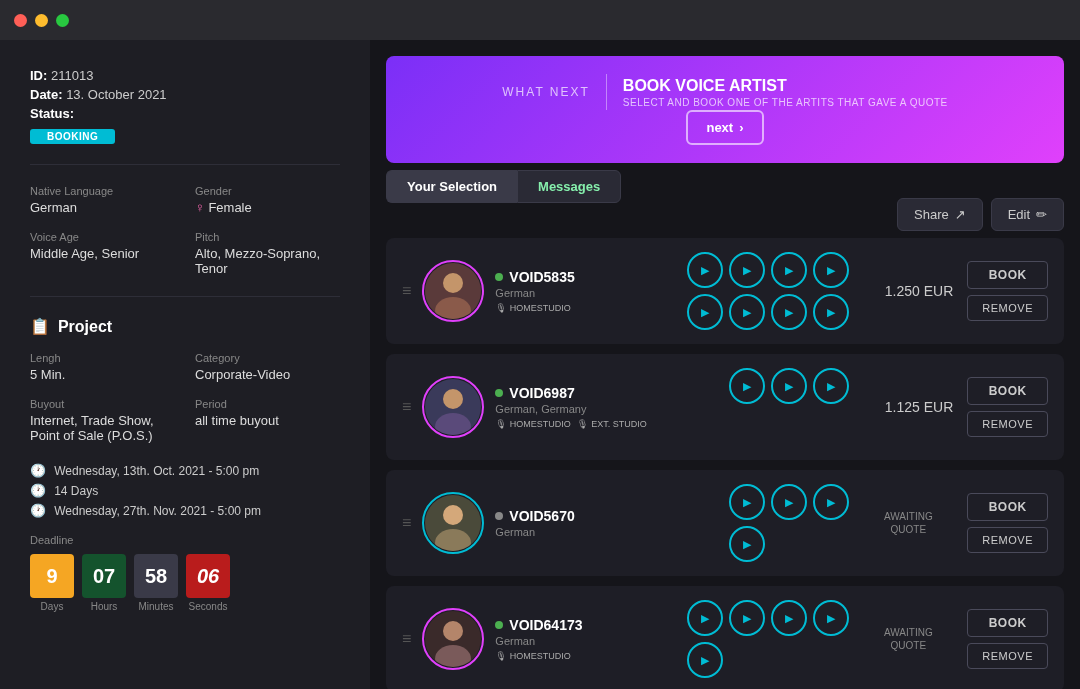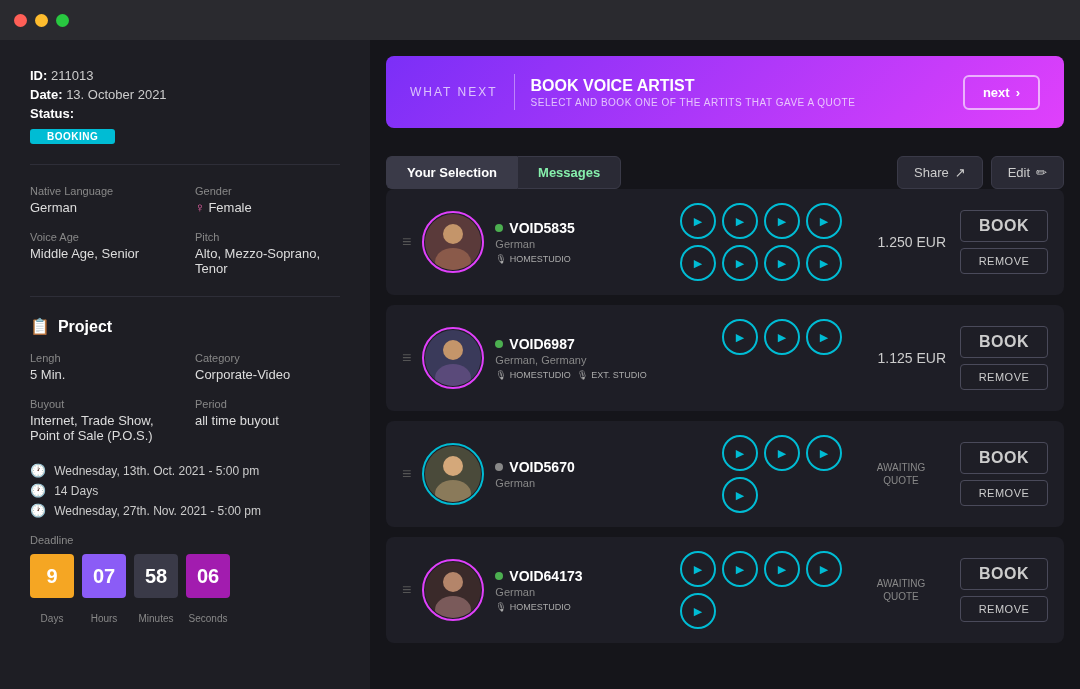--- a/index.html
+++ b/index.html
@@ -107,38 +107,39 @@
       color: #fff;
       font-size: 20px;
       font-weight: 700;
       width: 44px;
       height: 44px;
       display: flex;
       align-items: center;
       justify-content: center;
       border-radius: 4px;
     }
-    .countdown-label { font-size: 10px; color: #888; margin-top: 15px; }
+    .countdown-label { font-size: 10px; color: #888; margin-top: 3px; }
 
     
     .right-panel {
       flex: 1;
       background: #15151a;
       overflow-y: auto;
     }
 
     
     .banner {
       background: linear-gradient(135deg, #7b2ff7 0%, #e040fb 100%);
       margin: 16px 16px 0 16px;
       border-radius: 8px;
       padding: 18px 24px;
       display: flex;
       align-items: center;
       justify-content: space-between;
+      flex-direction: column;
     }
     .banner-left { display: flex; align-items: center; gap: 16px; }
     .banner-what-next { font-size: 12px; color: rgba(255,255,255,0.7); letter-spacing: 2px; }
     .banner-divider { width: 1px; height: 36px; background: rgba(255,255,255,0.4); }
     .banner-title { font-size: 16px; font-weight: 700; color: #fff; }
     .banner-sub { font-size: 10px; color: rgba(255,255,255,0.7); margin-top: 2px; letter-spacing: 0.5px; }
     .next-btn {
       background: transparent;
       border: 2px solid rgba(255,255,255,0.6);
       color: #fff;
@@ -148,23 +149,23 @@
       font-weight: 600;
       cursor: pointer;
       display: flex;
       align-items: center;
       gap: 6px;
     }
 
     
     .tabs-bar {
       display: flex;
-      align-items: flex-end;
+      align-items: flex-start;
       justify-content: space-between;
-      padding: 0 16px;
+      padding: 7px 16px;
     }
     .tabs-left { display: flex; gap: 0; }
     .tab-btn {
       background: #2a2a35;
       border: 1px solid #3a3a48;
       color: #86efac;
       padding: 8px 20px;
       font-size: 13px;
       cursor: pointer;
       font-weight: bold;
@@ -287,21 +288,21 @@
     .price { font-size: 14px; color: #ccc; font-weight: 500; }
     .awaiting { font-size: 10px; color: #888; line-height: 1.3; text-align: center; }
 
     .card-actions { display: flex; flex-direction: column; gap: 6px; flex-shrink: 0; }
     .book-btn {
       background: transparent;
       border: 1px solid #4a4a5a;
       color: #ccc;
       padding: 6px 18px;
       border-radius: 4px;
-      font-size: 16px;
+      font-size: 12px;
       font-weight: 600;
       cursor: pointer;
       letter-spacing: 0.5px;
     }
     .remove-btn {
       background: transparent;
       border: 1px solid #4a4a5a;
       color: #ccc;
       padding: 6px 14px;
       border-radius: 4px;
@@ -398,29 +399,29 @@
       <span>Wednesday, 27th. Nov. 2021 - 5:00 pm</span>
     </div>
 
     <div class="deadline-label">Deadline</div>
     <div class="countdown">
       <div class="countdown-unit">
         <div class="countdown-num">9</div>
         <div class="countdown-label">Days</div>
       </div>
       <div class="countdown-unit">
-        <div class="countdown-num" style="background:#8b5cf6;">07</div>
+        <div class="countdown-num" style="background:#14532d;">07</div>
         <div class="countdown-label">Hours</div>
       </div>
       <div class="countdown-unit">
         <div class="countdown-num" style="background:#3a3a48;">58</div>
         <div class="countdown-label">Minutes</div>
       </div>
       <div class="countdown-unit">
-        <div class="countdown-num" style="background:#a21caf;">06</div>
+        <div class="countdown-num" style="background:#b91c1c;font-style:italic;">06</div>
         <div class="countdown-label">Seconds</div>
       </div>
     </div>
   </div>
 
   <div class="right-panel">
 
     <div class="banner">
       <div class="banner-left">
         <div>

